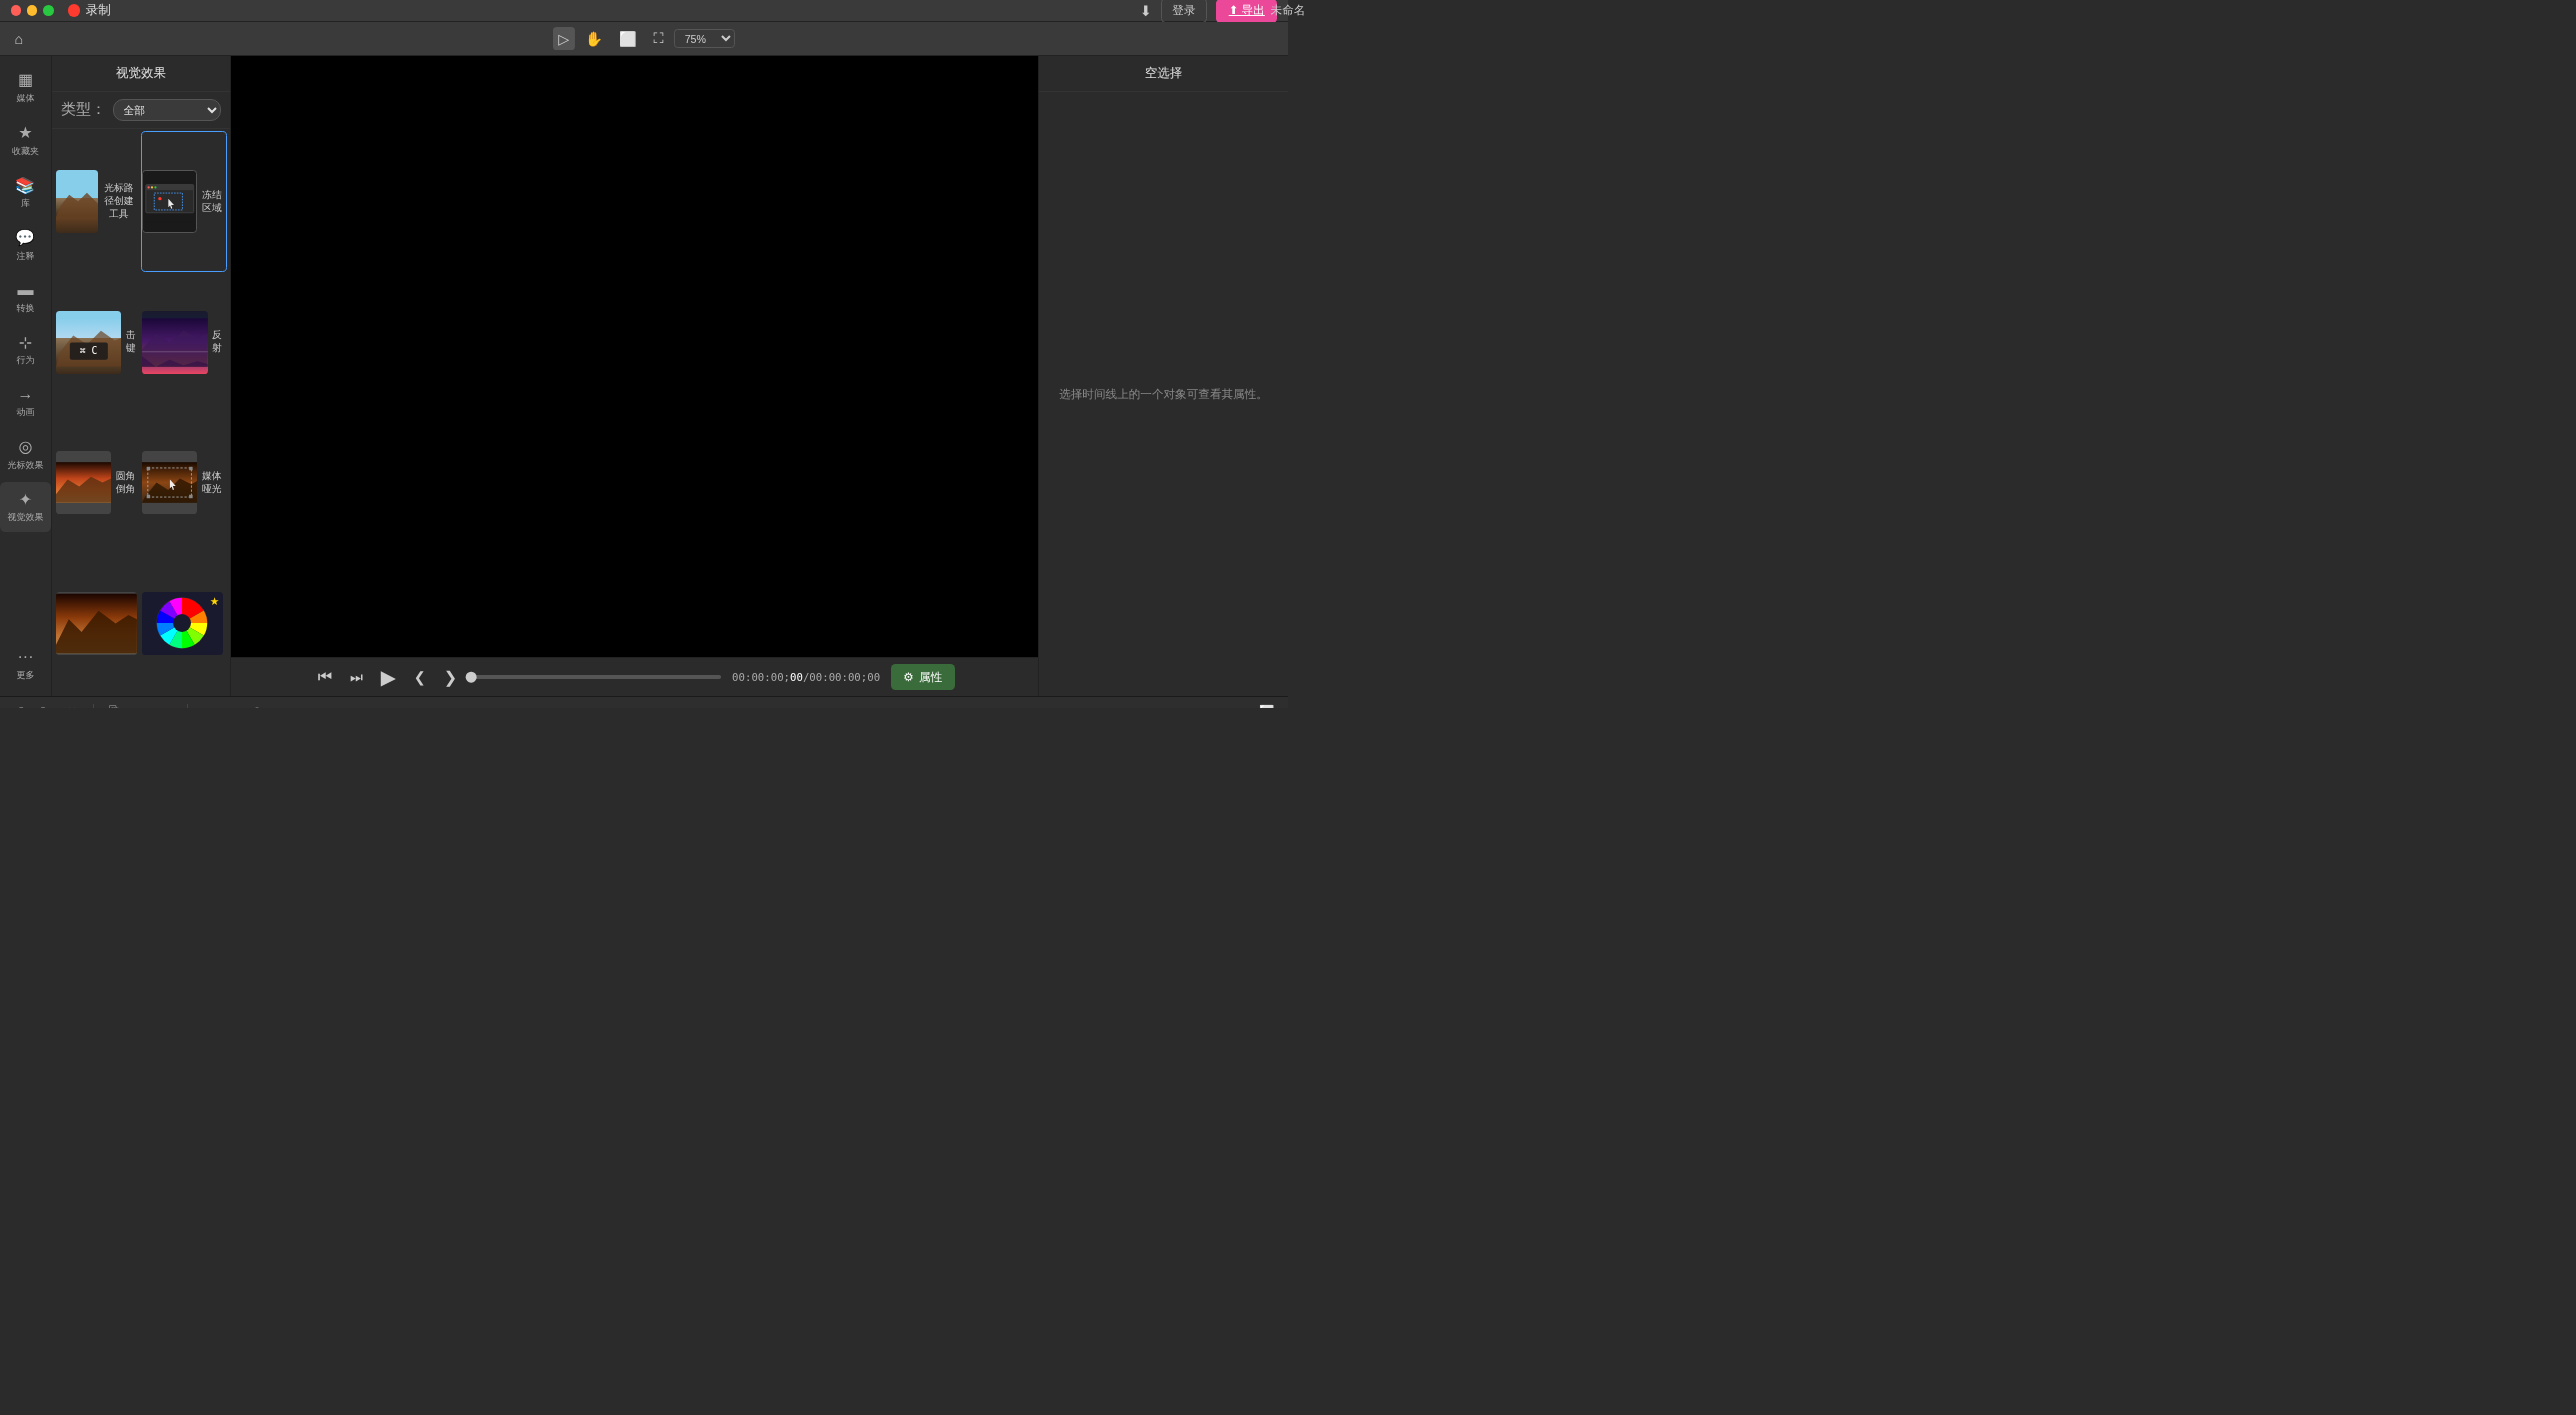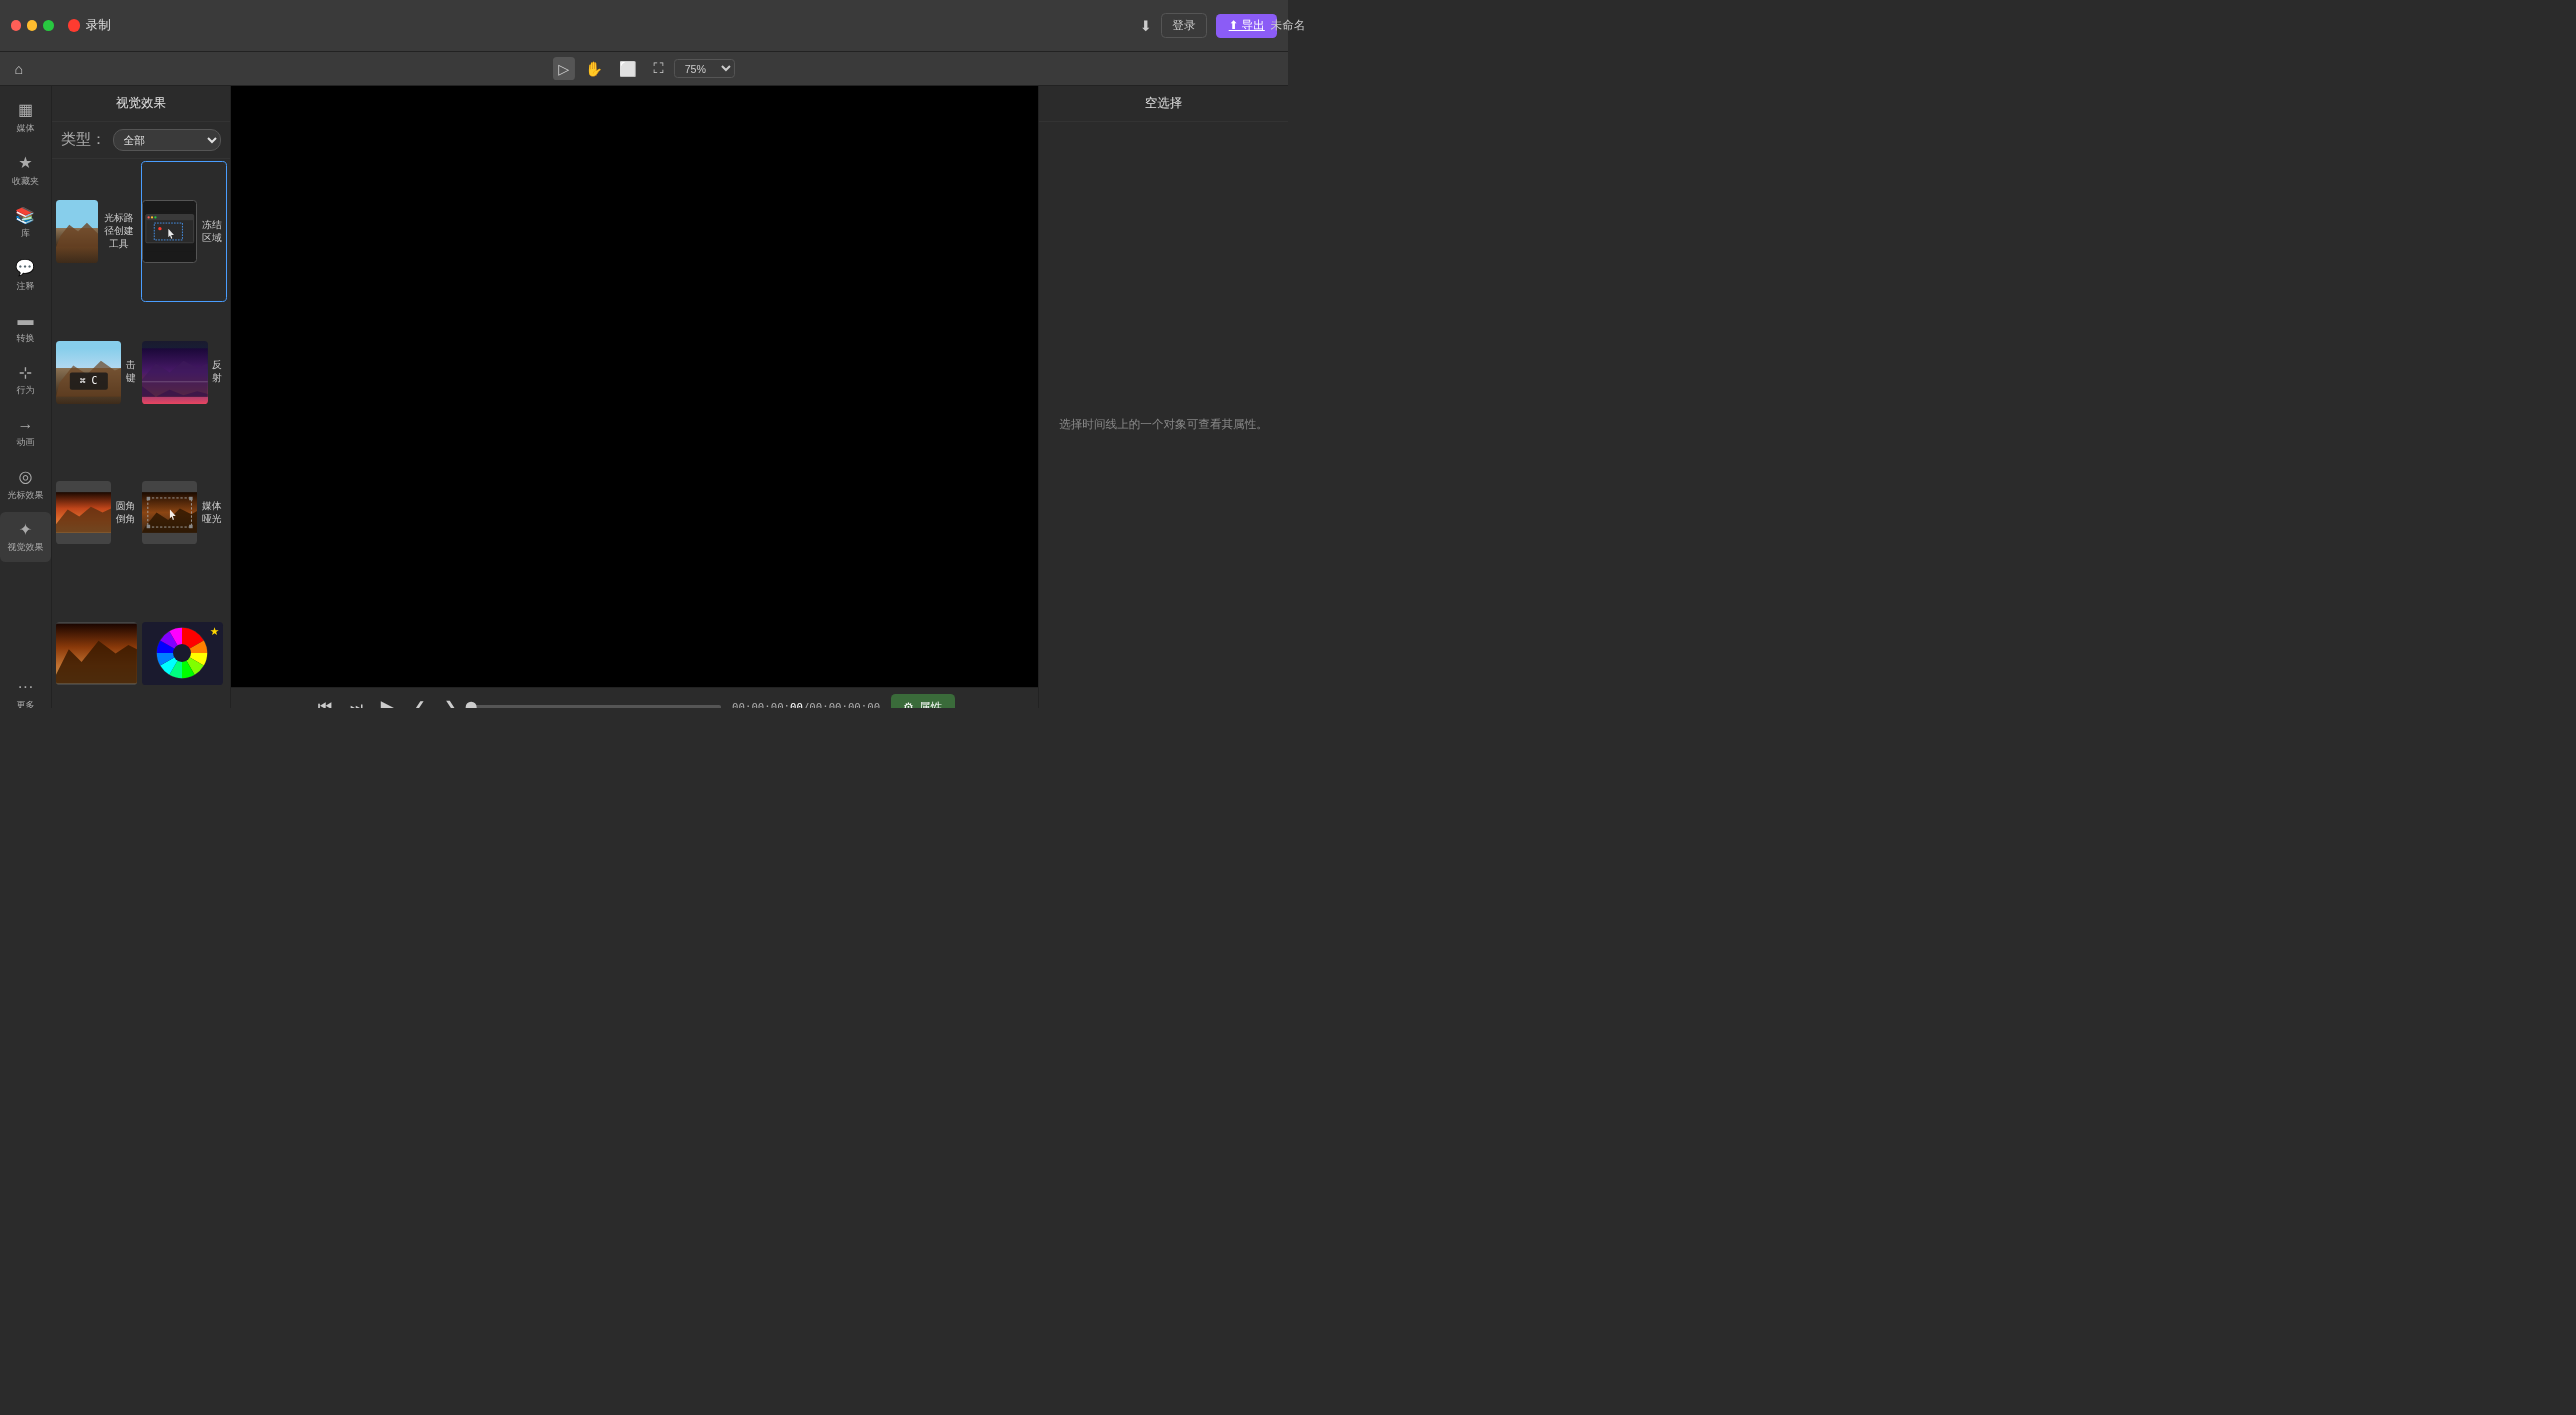--- a/index.html
+++ b/index.html
@@ -8,21 +8,21 @@
       height: 708px;
       background: #2b2b2b;
       font-family: -apple-system, "PingFang SC", "Microsoft YaHei", sans-serif;
       color: #e0e0e0;
       overflow: hidden;
       font-size: 10.7px;
     }
 
     
     .title-bar {
-      height: 52px;
+      height: 22px;
       background: #3a3a3a;
       display: flex;
       align-items: center;
       justify-content: space-between;
       padding: 0 10.7px;
       border-bottom: 0.9px solid #222;
       -webkit-app-region: drag;
     }
     .title-bar-left {
       display: flex;
@@ -83,21 +83,21 @@
     .header-action-btn {
       background: none;
       border: 0.9px solid #555;
       color: #ccc;
       padding: 3.6px 10.7px;
       border-radius: 4.5px;
       cursor: pointer;
       font-size: 11.6px;
     }
     .export-btn {
-      background: #8b5cf6;
+      background: #ec4899;
       border: none;
       color: #fff;
       padding: 4.5px 12.5px;
       border-radius: 4.5px;
       cursor: pointer;
       font-size: 11.6px;
       text-decoration: underline;
     }
     .download-btn {
       background: none;

